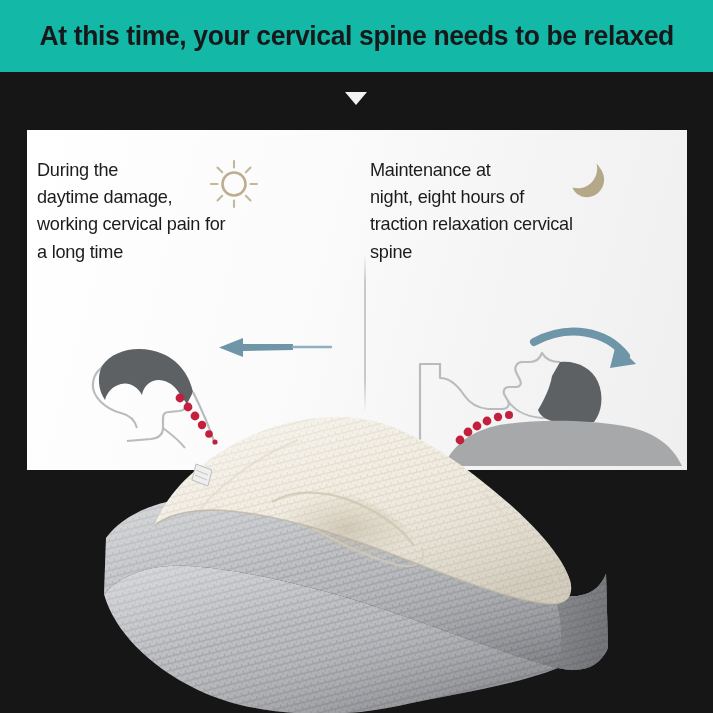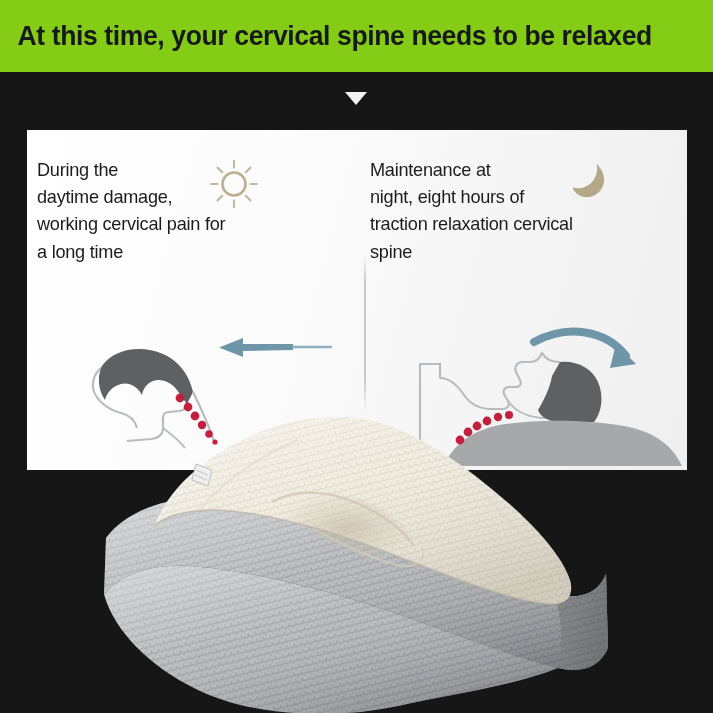--- a/index.html
+++ b/index.html
@@ -19,23 +19,24 @@
     overflow: hidden;
     background: #141414;
   }
 
   
   .header-bar {
     position: absolute;
     left: 0; top: 0;
     width: 713px;
     height: 72px;
-    background: #84cc16;
+    background: #14b8a6;
     display: flex;
     align-items: center;
+    justify-content: center;
     box-sizing: border-box;
     padding: 0 6px;
   }
   .header-title {
     font-family: "Liberation Sans", "DejaVu Sans", sans-serif;
     font-size: 27.5px;
     font-weight: 700;
     color: #17181a;
     letter-spacing: -0.4px;
     white-space: nowrap;

